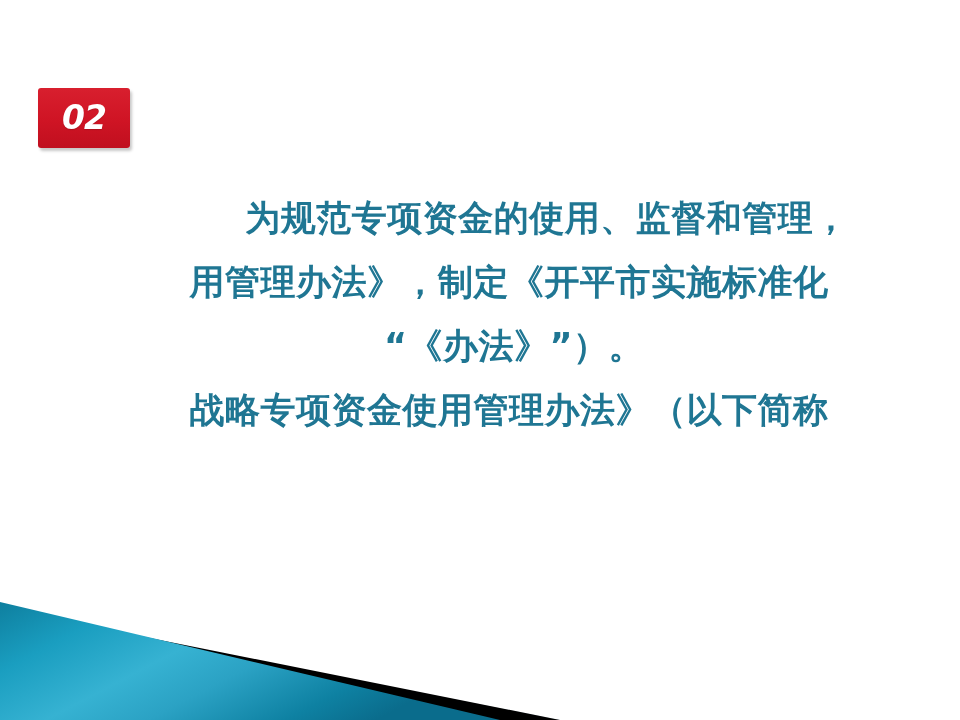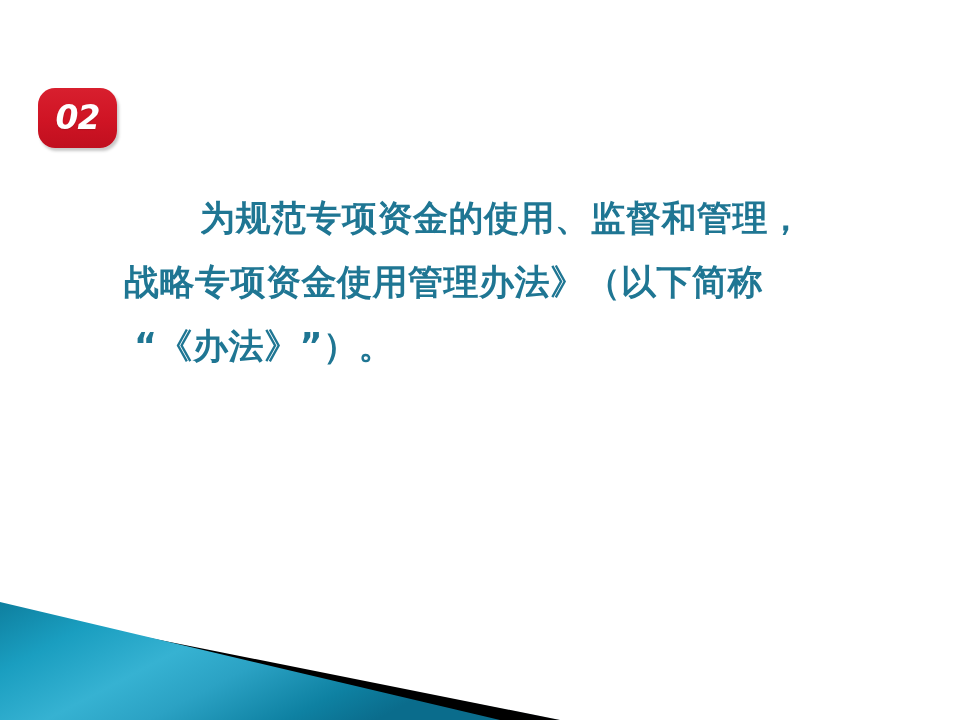--- a/index.html
+++ b/index.html
@@ -19,23 +19,23 @@
     height: 720px;
     background: #ffffff;
     overflow: hidden;
   }
 
   
   #badge {
     position: absolute;
     left: 38px;
     top: 88px;
-    width: 79px;
+    width: 92px;
     height: 60px;
-    border-radius: 17px;
+    border-radius: 3px;
     background: linear-gradient(180deg, #d81f2e 0%, #cf1424 55%, #c00f1f 100%);
     box-shadow: 2px 3px 3px rgba(0,0,0,0.22);
     display: flex;
     align-items: center;
     justify-content: center;
   }
   #badge-number {
     color: #ffffff;
     font-family: "DejaVu Sans", sans-serif;
     font-size: 33px;
@@ -46,20 +46,21 @@
     transform: translateY(-1px);
     text-shadow: 0 1px 1px rgba(0,0,0,0.15);
   }
 
   
   #body-text {
     position: absolute;
     left: 124px;
     top: 186px;
     width: 770px;
+    text-align: center;
   }
   .para-line {
     color: #1f7693;
     font-family: "DejaVu Sans", "Liberation Sans", sans-serif;
     font-size: 35px;
     font-weight: bold;
     line-height: 64px;
     white-space: pre;
     letter-spacing: 0.5px;
   }
@@ -80,22 +81,23 @@
 <body>
 
 <div id="slide">
 
   <div id="badge">
     <span id="badge-number">02</span>
   </div>
 
   <div id="body-text">
     <div class="para-line indent-2">为规范专项资金的使用、监督和管理，</div>
+    <div class="para-line">用管理办法》，制定《开平市实施标准化</div>
+    <div class="para-line indent-1">“《办法》”）。</div>
     <div class="para-line">战略专项资金使用管理办法》（以下简称</div>
-    <div class="para-line indent-1">“《办法》”）。</div>
   </div>
 
   <div id="decor">
     <svg viewBox="0 0 960 130" preserveAspectRatio="none">
       <defs>
         <linearGradient id="tealGrad" x1="0" y1="0" x2="1" y2="0.45">
           <stop offset="0%" stop-color="#0e7f9f"></stop>
           <stop offset="22%" stop-color="#1a9ec0"></stop>
           <stop offset="45%" stop-color="#36b2d2"></stop>
           <stop offset="62%" stop-color="#2ba2c4"></stop>

